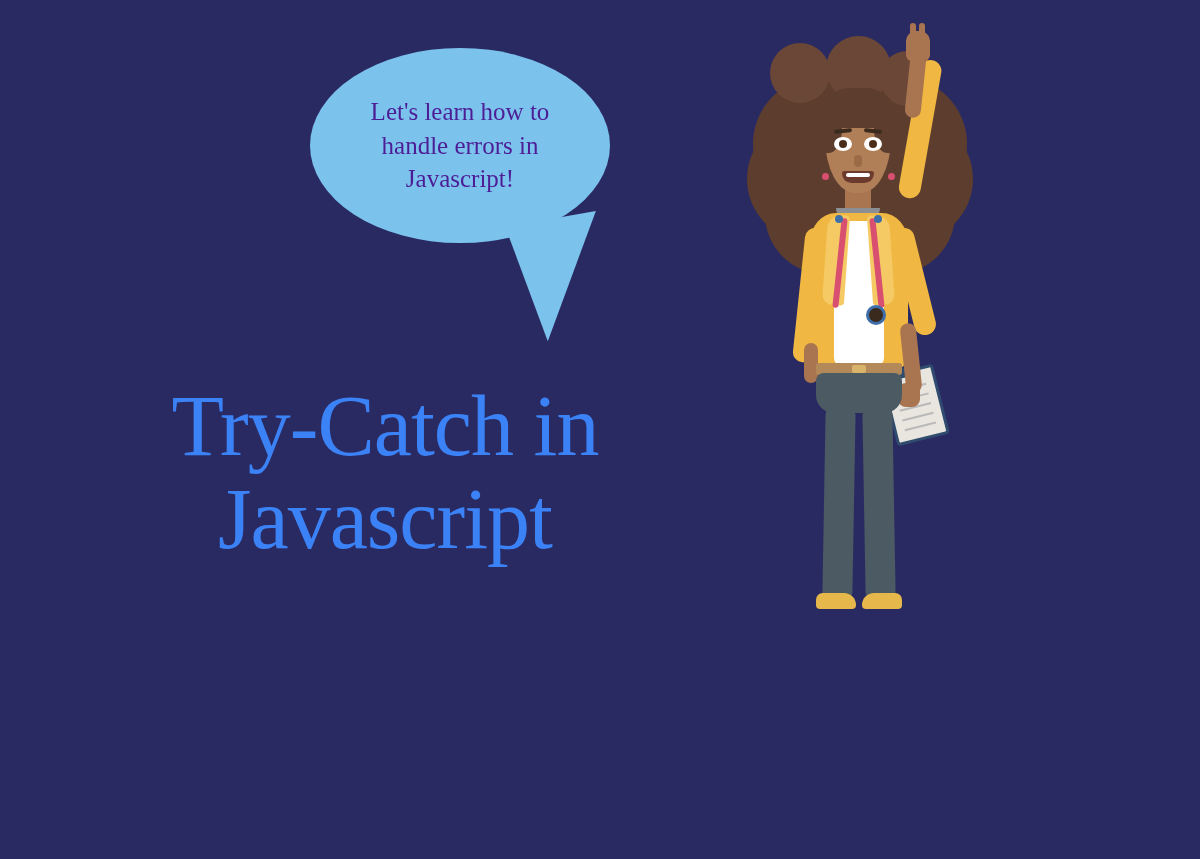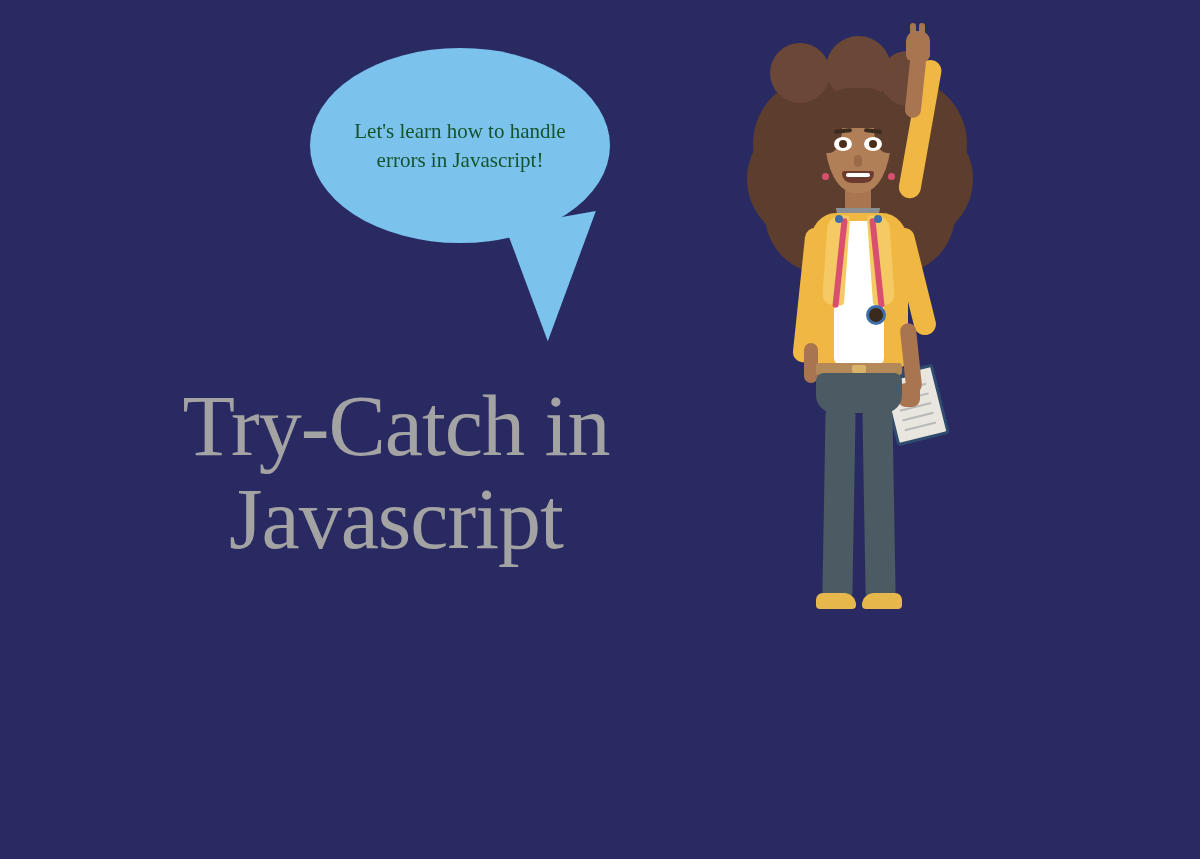--- a/index.html
+++ b/index.html
@@ -20,45 +20,45 @@
     width: 300px;
     height: 195px;
     background: #7bc3ed;
     border-radius: 50% 50% 50% 50% / 50% 50% 50% 50%;
     display: flex;
     align-items: center;
     justify-content: center;
     padding: 30px 40px;
   }
   .bubble-text {
-    color: #14532d;
-    font-size: 21px;
+    color: #4c1d95;
+    font-size: 25px;
     text-align: center;
     line-height: 1.35;
     font-weight: 500;
   }
   .bubble-tail {
     position: absolute;
     left: 515px;
     top: 218px;
     width: 0;
     height: 0;
     border-left: 22px solid transparent;
     border-right: 70px solid transparent;
     border-top: 120px solid #7bc3ed;
     transform: rotate(-10deg);
   }
 
   
   .title {
     position: absolute;
-    left: 86px;
+    left: 75px;
     top: 380px;
     width: 620px;
-    color: #a3a3a3;
+    color: #3b82f6;
     font-family: "Rockwell", "Roboto Slab", Georgia, serif;
     font-size: 86px;
     line-height: 1.08;
     font-weight: 500;
     text-align: center;
     letter-spacing: -1px;
   }
 
   
   .character {

